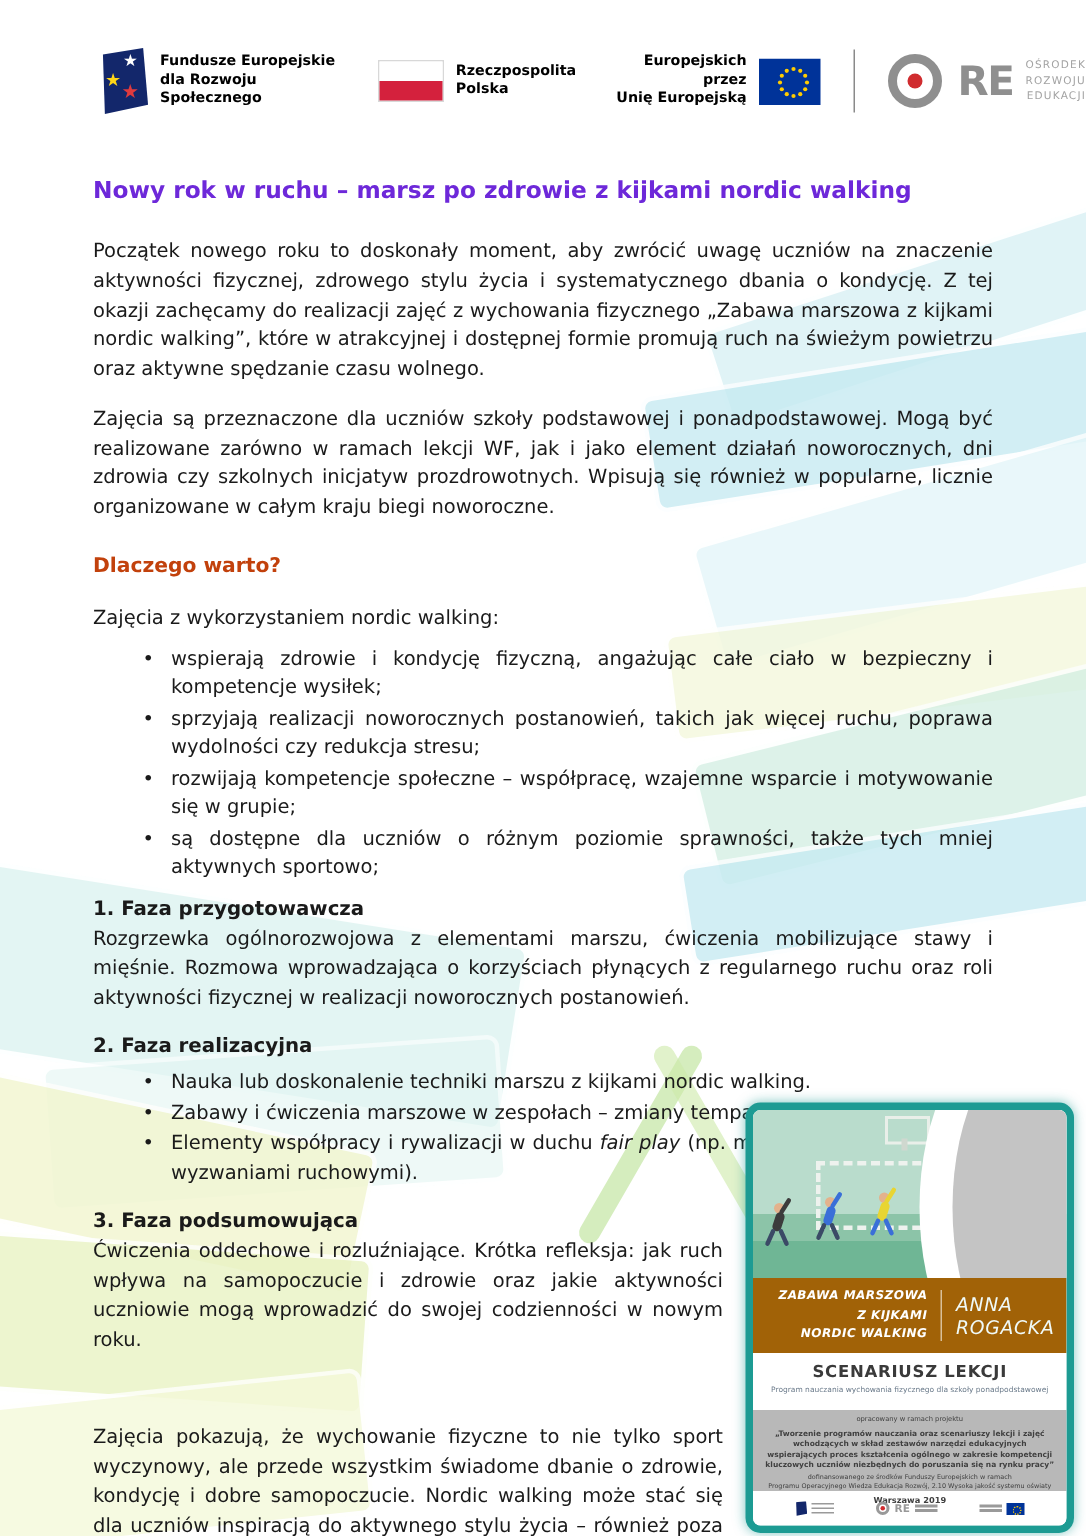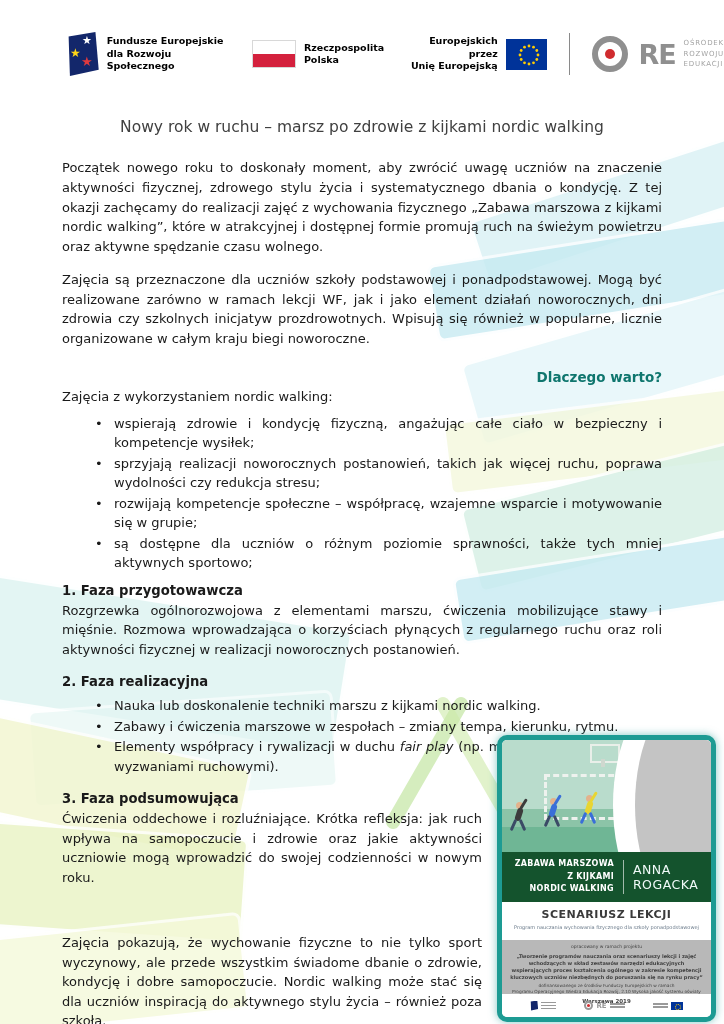--- a/index.html
+++ b/index.html
@@ -33,27 +33,27 @@
   .pl-flag{width:44px;height:28px;border:1px solid #d8d8d8;box-sizing:border-box;}
   .pl-flag .w{height:50%;background:#fff;}
   .pl-flag .r{height:50%;background:#d4213d;}
   .eu-text{font-size:9.5px;font-weight:bold;line-height:1.3;text-align:right;color:#000;}
   .vdiv{width:1px;height:42px;background:#8a8a8a;}
   .ore{display:flex;align-items:center;gap:8px;}
   .ore-o{position:relative;display:inline-block;width:24px;height:24px;border:6px solid #8f8f8f;
          border-radius:50%;box-sizing:content-box;}
   .ore-o .dot{position:absolute;left:7px;top:7px;width:10px;height:10px;border-radius:50%;background:#d02c2f;}
   .ore-re{font-size:27px;font-weight:bold;color:#8f8f8f;letter-spacing:-1px;margin-left:2px;}
-  .ore-name{font-size:7px;letter-spacing:.8px;color:#a3a3a3;line-height:1.5;text-transform:uppercase;}
+  .ore-name{font-size:7px;letter-spacing:.8px;color:#a3a3a3;line-height:1.5;text-transform:uppercase;text-align:right;}
   
   .content{position:relative;z-index:2;margin:0 62px;width:600px;}
-  .title{margin-top:42px;text-align:center;font-size:15.5px;font-weight:normal;color:#404040;}
+  .title{margin-top:42px;font-size:15.5px;font-weight:bold;color:#6d28d9;}
   p.jtxt{text-align:justify;font-size:13px;line-height:1.52;margin:13px 0 0;}
-  .h-teal{font-size:13.5px;font-weight:bold;color:#0f766e;margin:20px 0 0;text-align:right;}
-  .lead{font-size:13px;margin:4px 0 0;}
+  .h-teal{font-size:13.5px;font-weight:bold;color:#c2410c;margin:20px 0 0;}
+  .lead{font-size:13px;margin:20px 0 0;}
   ul.bullets{margin:10px 0 0;padding:0;list-style:none;}
   ul.bullets li{position:relative;padding-left:52px;text-align:justify;font-size:13px;line-height:1.5;margin-bottom:1px;}
   ul.bullets li::before{content:"•";position:absolute;left:33px;top:0;}
   .phase-title{font-size:13.2px;font-weight:bold;margin:15px 0 0;}
   .phase-body{text-align:justify;font-size:13px;line-height:1.5;margin:3px 0 0;}
   .narrow{width:420px;}
   .closing{margin-top:46px;}
   .it{font-style:italic;}
   
   .poster{position:absolute;z-index:3;right:8px;top:735px;width:219px;height:287px;box-sizing:border-box;
@@ -64,21 +64,21 @@
   .backboard::after{content:"";position:absolute;left:9px;top:13px;width:4px;height:8px;background:#cfd8cf;}
   .goal{position:absolute;left:42px;top:34px;width:110px;height:40px;border:3px dashed #eef2ee;}
   .fig{position:absolute;width:22px;height:30px;}
   .fig .head{position:absolute;left:8px;top:0;width:7px;height:7px;border-radius:50%;background:#e3b28c;}
   .fig .torso{position:absolute;left:8px;top:6px;width:6px;height:13px;border-radius:3px;transform:rotate(18deg);}
   .fig .arm{position:absolute;left:14px;top:-4px;width:2.5px;height:12px;border-radius:2px;transform:rotate(32deg);}
   .fig .leg1{position:absolute;left:4px;top:17px;width:3px;height:12px;border-radius:2px;background:#3b4a66;transform:rotate(24deg);}
   .fig .leg2{position:absolute;left:13px;top:17px;width:3px;height:12px;border-radius:2px;background:#3b4a66;transform:rotate(-24deg);}
   .sw-white{position:absolute;right:-22px;top:-50px;width:120px;height:230px;border-radius:50%;background:#fff;}
   .sw-gray{position:absolute;right:-44px;top:-50px;width:120px;height:230px;border-radius:50%;background:#c4c4c4;}
-  .band{height:50px;background:#14532d;display:flex;align-items:center;justify-content:center;gap:9px;padding:0 8px;}
+  .band{height:50px;background:#a16207;display:flex;align-items:center;justify-content:flex-end;gap:9px;padding:0 8px;font-style:italic;}
   .band-left{font-size:8px;font-weight:bold;color:#fff;text-align:right;line-height:1.55;letter-spacing:.3px;}
   .band-div{width:1px;height:34px;background:rgba(255,255,255,.6);}
   .band-right{font-size:12.5px;color:#f0faf8;line-height:1.2;letter-spacing:.5px;}
   .wband{height:38px;background:#fff;text-align:center;padding-top:6px;box-sizing:border-box;}
   .wband .sub{font-size:11px;font-weight:bold;color:#3a3a3a;letter-spacing:.5px;}
   .wband .prog{font-size:5px;color:#6a7a8a;margin-top:3px;}
   .gband{height:54px;background:#b8b8b8;color:#3f3f3f;text-align:center;padding:4px 7px;box-sizing:border-box;}
   .gband .tiny{font-size:4.5px;line-height:1.4;}
   .gband .quote{font-size:5px;font-weight:bold;line-height:1.4;margin-top:3px;}
   .gband .fund{font-size:4.3px;line-height:1.35;margin-top:2px;}

